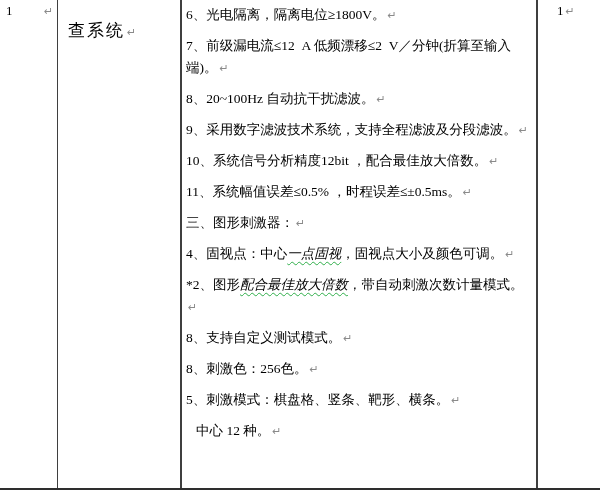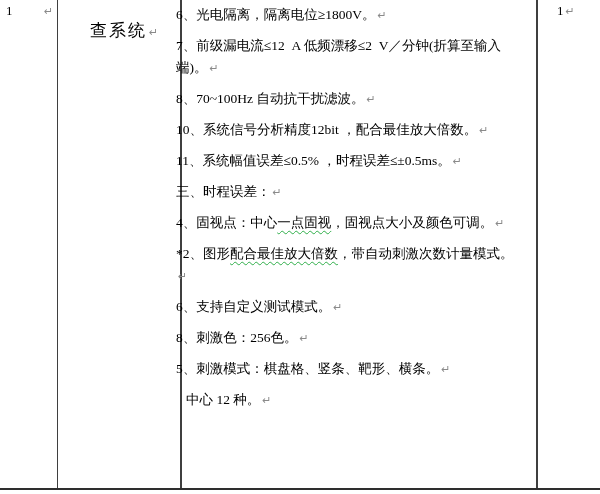--- a/index.html
+++ b/index.html
@@ -17,43 +17,44 @@
   .vline { position: absolute; top: 0; height: 490px; background: #3f3f3f; }
   .vline.v1 { left: 57px;  width: 1px; }
   .vline.v2 { left: 180px; width: 2px; }
   .vline.v3 { left: 536px; width: 2px; }
   .hline-bottom { position: absolute; left: 0; top: 488px; width: 600px; height: 2px; background: #2e2e2e; }
 
   
   .cell-left-num { position: absolute; left: 6px; top: 3px; font-size: 13px; }
   .cell-left-num .pilcrow { position: absolute; left: 36px; top: 2px; }
   .cell-section {
-    position: absolute; left: 64px; top: 19px; width: 122px;
+    position: absolute; left: 42px; top: 19px; width: 122px;
     text-align: center; font-size: 17px; letter-spacing: 2px; white-space: nowrap;
   }
   .cell-right-num { position: absolute; left: 557px; top: 3px; font-size: 13px; white-space: nowrap; }
   .cell-content {
-    position: absolute; left: 176px; top: 4px; width: 346px;
+    position: absolute; left: 186px; top: 4px; width: 346px;
     font-size: 13.5px; line-height: 22px;
   }
   .para { margin: 0 0 8px 0; white-space: pre-wrap; }
   .para .cont-line { display: block; padding-left: 10px; white-space: pre-wrap; }
 
   .pilcrow {
     color: #8a8a8a;
     font-family: "DejaVu Sans", sans-serif;
     font-size: 11px;
     margin-left: 2px;
   }
   .squiggle {
     text-decoration: underline;
     text-decoration-style: wavy;
     text-decoration-color: #2fae4a;
     text-decoration-thickness: 1px;
     text-underline-offset: 3px;
+    font-style: italic;
   }
 </style>
 </head>
 <body>
 
 <div class="page">
 
   <div class="vline v1"></div>
   <div class="vline v2"></div>
   <div class="vline v3"></div>
@@ -67,34 +68,35 @@
   <div class="cell-section">
     <span>查系统</span><span class="pilcrow">↵</span>
   </div>
 
   <div class="cell-content">
 
     <div class="para"><span>6、光电隔离，隔离电位≥1800V。</span><span class="pilcrow">↵</span></div>
 
     <div class="para"><span>7、前级漏电流≤12  A 低频漂移≤2  V／分钟(折算至输入端)。</span><span class="pilcrow">↵</span></div>
 
-    <div class="para"><span>8、70~100Hz 自动抗干扰滤波。</span><span class="pilcrow">↵</span></div>
+    <div class="para"><span>8、20~100Hz 自动抗干扰滤波。</span><span class="pilcrow">↵</span></div>
 
+    <div class="para"><span>9、采用数字滤波技术系统，支持全程滤波及分段滤波。</span><span class="pilcrow">↵</span></div>
 
     <div class="para"><span>10、系统信号分析精度12bit ，配合最佳放大倍数。</span><span class="pilcrow">↵</span></div>
 
     <div class="para"><span>11、系统幅值误差≤0.5% ，时程误差≤±0.5ms。</span><span class="pilcrow">↵</span></div>
 
-    <div class="para"><span>三、时程误差：</span><span class="pilcrow">↵</span></div>
+    <div class="para"><span>三、图形刺激器：</span><span class="pilcrow">↵</span></div>
 
     <div class="para"><span>4、固视点：中心</span><span class="squiggle">一点固视</span><span>，固视点大小及颜色可调。</span><span class="pilcrow">↵</span></div>
 
     <div class="para"><span>*2、图形</span><span class="squiggle">配合最佳放大倍数</span><span>，带自动刺激次数计量模式。</span><span class="pilcrow">↵</span></div>
 
-    <div class="para"><span>6、支持自定义测试模式。</span><span class="pilcrow">↵</span></div>
+    <div class="para"><span>8、支持自定义测试模式。</span><span class="pilcrow">↵</span></div>
 
     <div class="para"><span>8、刺激色：256色。</span><span class="pilcrow">↵</span></div>
 
     <div class="para"><span>5、刺激模式：棋盘格、竖条、靶形、横条。</span><span class="pilcrow">↵</span></div>
 
     <div class="para"><span class="cont-line"><span>中心 12 种。</span><span class="pilcrow">↵</span></span></div>
 
   </div>
 
   <div class="cell-right-num">

